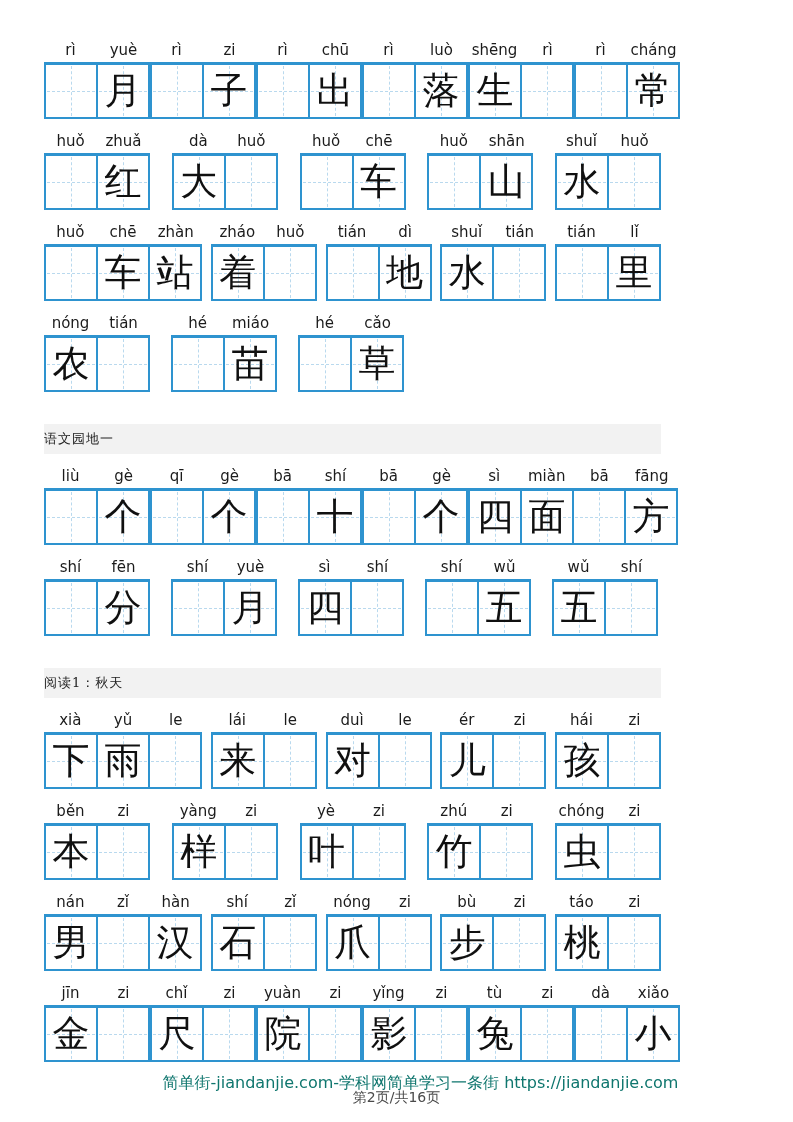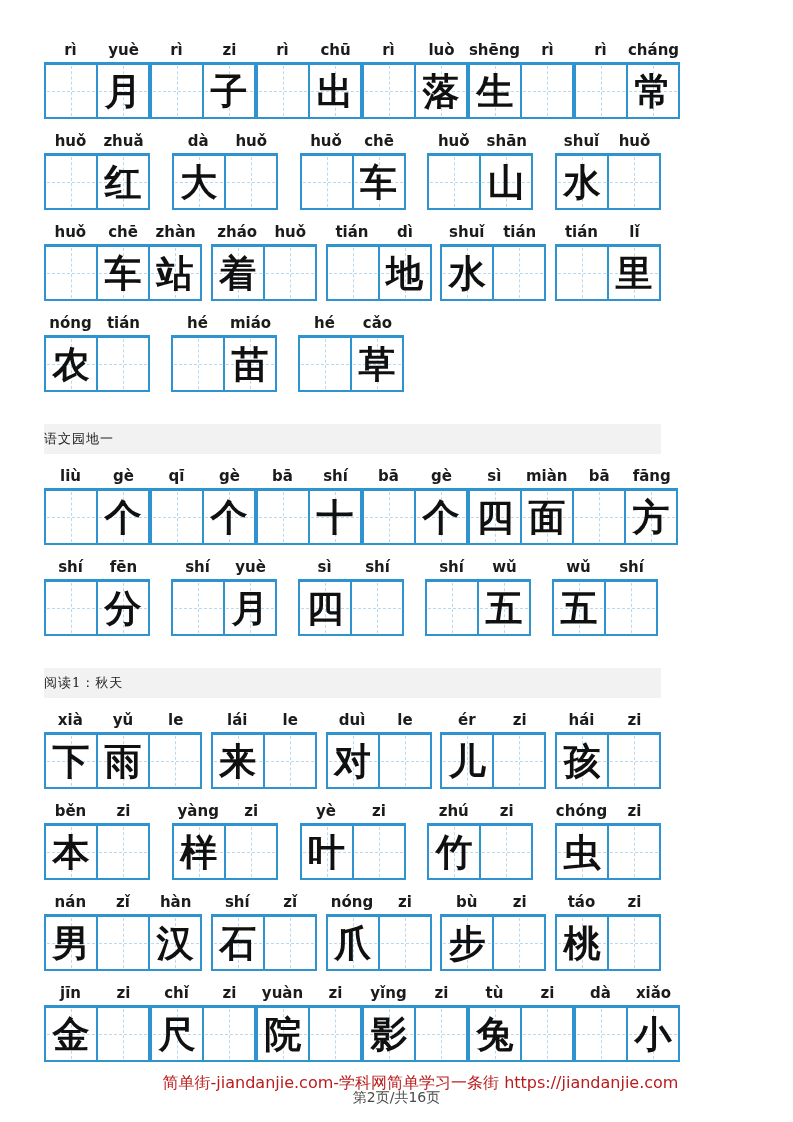--- a/index.html
+++ b/index.html
@@ -11,21 +11,21 @@
   html,body{margin:0;padding:0;}
   body{
     width:793px;height:1122px;overflow:hidden;background:#ffffff;
     font-family:"DejaVu Sans","Liberation Sans",sans-serif;
     box-sizing:border-box;
   }
   .content{padding:40px 44px 0 44px;width:705px;box-sizing:border-box;}
   .word-row{display:flex;margin-bottom:12px;}
   .word-row.justify{justify-content:space-between;}
   .word-row.left{justify-content:flex-start;gap:21px;}
-  .group{display:flex;flex-direction:column;font-weight:bold;}
+  .group{display:flex;flex-direction:column;}
   .py-row{display:flex;height:20px;margin-bottom:2px;}
   .py{
     flex:1;text-align:center;font-size:15px;line-height:20px;color:#1b1b1b;
     white-space:nowrap;
   }
   .boxes{
     display:flex;border:2px solid var(--border);border-top-width:3px;
     background:#ffffff;
   }
   .cell{
@@ -48,21 +48,21 @@
   .band{
     margin:32px 0 12px 0;height:30px;background:var(--band);
     display:flex;align-items:center;justify-content:flex-start;
   }
   .band span{
     font-size:13px;color:#222222;
     font-family:"DejaVu Serif","Liberation Serif",serif;
     letter-spacing:1px;
   }
   .footer{margin-top:8px;text-align:center;}
-  .footer .wm{font-size:16px;color:#b91c1c;line-height:18px;padding-left:48px;}
+  .footer .wm{font-size:16px;color:#0f766e;line-height:18px;padding-left:48px;}
   .footer .pageno{font-size:14px;color:#4a4a4a;line-height:12px;margin-top:-1px;}
 </style>
 </head>
 <body>
 
 <div class="content" id="worksheet">
     <div class="word-row justify">
       <div class="group">
         <div class="py-row">
           <span class="py">rì</span>

